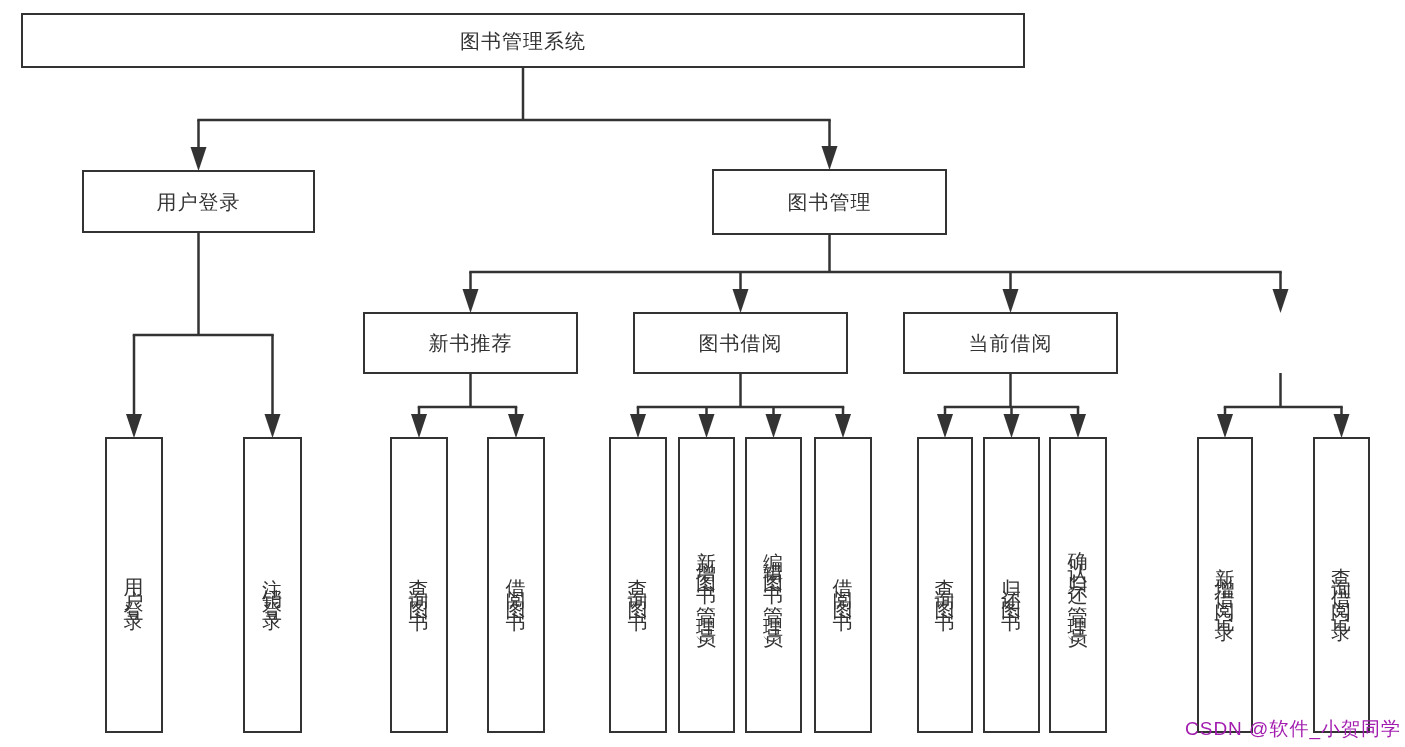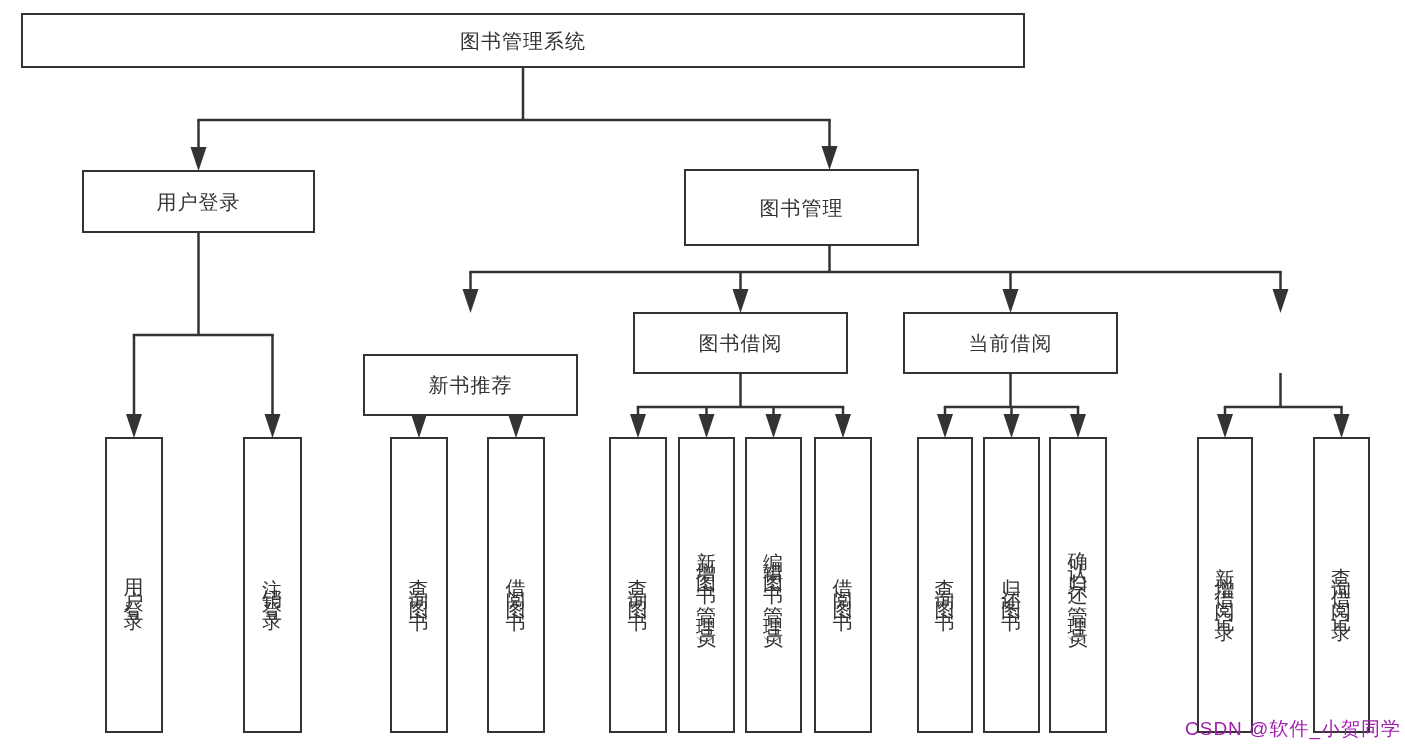--- a/index.html
+++ b/index.html
@@ -114,25 +114,25 @@
       <polygon points="1333.5,414 1349.5,414 1341.5,438" fill="#333333"></polygon>
     </svg>
 
   <div class="node h" style="left:21px; top:13px; width:1004px; height:55px;">
     <span class="lbl">图书管理系统</span>
   </div>
 
   <div class="node h" style="left:82px; top:170px; width:233px; height:63px;">
     <span class="lbl">用户登录</span>
   </div>
-  <div class="node h" style="left:684px; top:169px; width:235px; height:77px;">
+  <div class="node h" style="left:712px; top:169px; width:235px; height:66px;">
     <span class="lbl">图书管理</span>
   </div>
 
-  <div class="node h" style="left:363px; top:312px; width:215px; height:62px;margin-top:42px;">
+  <div class="node h" style="left:363px; top:312px; width:215px; height:62px;">
     <span class="lbl">新书推荐</span>
   </div>
   <div class="node h" style="left:633px; top:312px; width:215px; height:62px;">
     <span class="lbl">图书借阅</span>
   </div>
   <div class="node h" style="left:903px; top:312px; width:215px; height:62px;">
     <span class="lbl">当前借阅</span>
   </div>
 
   <div class="node v" style="left:105px; top:437px; width:58px; height:296px;">

